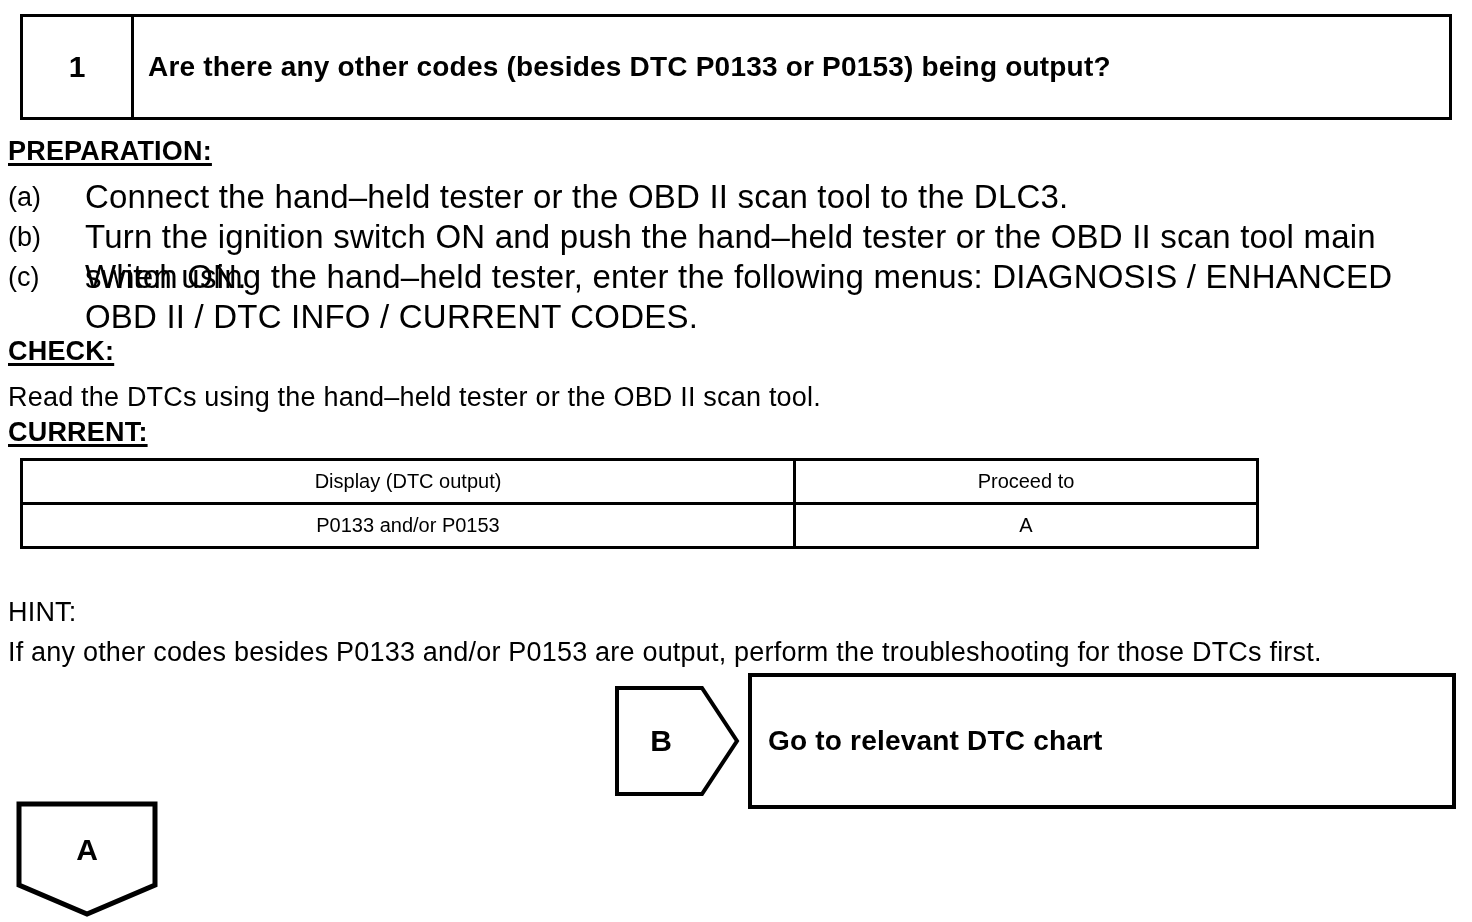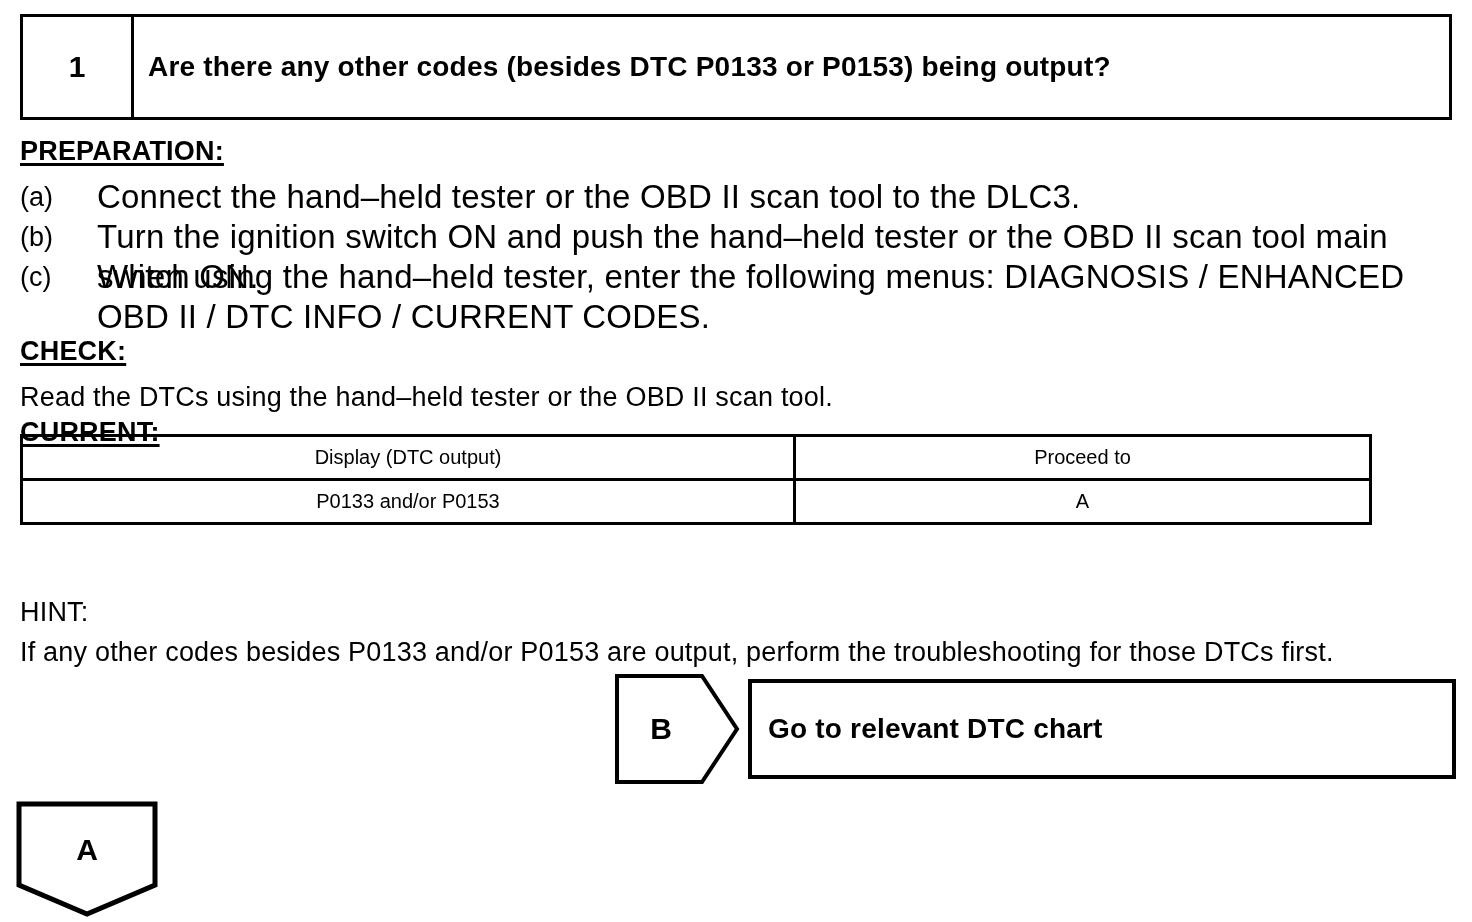--- a/index.html
+++ b/index.html
@@ -5,21 +5,21 @@
   html, body { margin: 0; padding: 0; background: #ffffff; }
   .page {
     position: relative;
     width: 1472px;
     height: 922px;
     background: #ffffff;
     color: #000000;
     font-family: "Liberation Sans", sans-serif;
     overflow: hidden;
   }
-  .abs { position: absolute; left: 20px; }
+  .abs { position: absolute; left: 8px; }
 
   
   .question-box {
     position: absolute;
     left: 20px; top: 14px;
     width: 1432px; height: 106px;
     border: 3px solid #000;
     box-sizing: border-box;
     display: flex;
   }
@@ -46,22 +46,22 @@
     letter-spacing: 0.2px;
   }
   .bodytext { font-size: 27px; line-height: 40px; letter-spacing: 0.2px; }
 
   .list-item { display: flex; width: 1432px; }
   .list-label { width: 77px; flex: 0 0 77px; font-size: 27px; line-height: 40px; }
   .list-text { flex: 1; font-size: 33px; line-height: 40px; letter-spacing: 0.2px; }
 
   
   table.result-table {
-    position: absolute; left: 20px; top: 434px;
-    width: 1352px;
+    position: absolute; left: 20px; top: 458px;
+    width: 1239px;
     border-collapse: collapse;
   }
   table.result-table td, table.result-table th {
     border: 3px solid #000;
     height: 41px;
     font-size: 20px;
     font-weight: normal;
     text-align: center;
     vertical-align: middle;
     padding: 0;
@@ -75,21 +75,21 @@
   }
   .pent-wrap { position: relative; width: 127px; height: 112px; }
   .pent-wrap svg { display: block; }
   .pent-label {
     position: absolute; left: 0; top: 0;
     width: 92px; height: 112px;
     display: flex; align-items: center; justify-content: center;
     font-size: 30px; font-weight: bold;
   }
   .action-box {
-    width: 708px; height: 100px;
+    width: 708px; height: 136px;
     margin-left: 6px;
     border: 4px solid #000;
     box-sizing: border-box;
     display: flex; align-items: center;
     padding-left: 16px;
     font-size: 28px; font-weight: bold;
     letter-spacing: 0.2px;
   }
 
   

